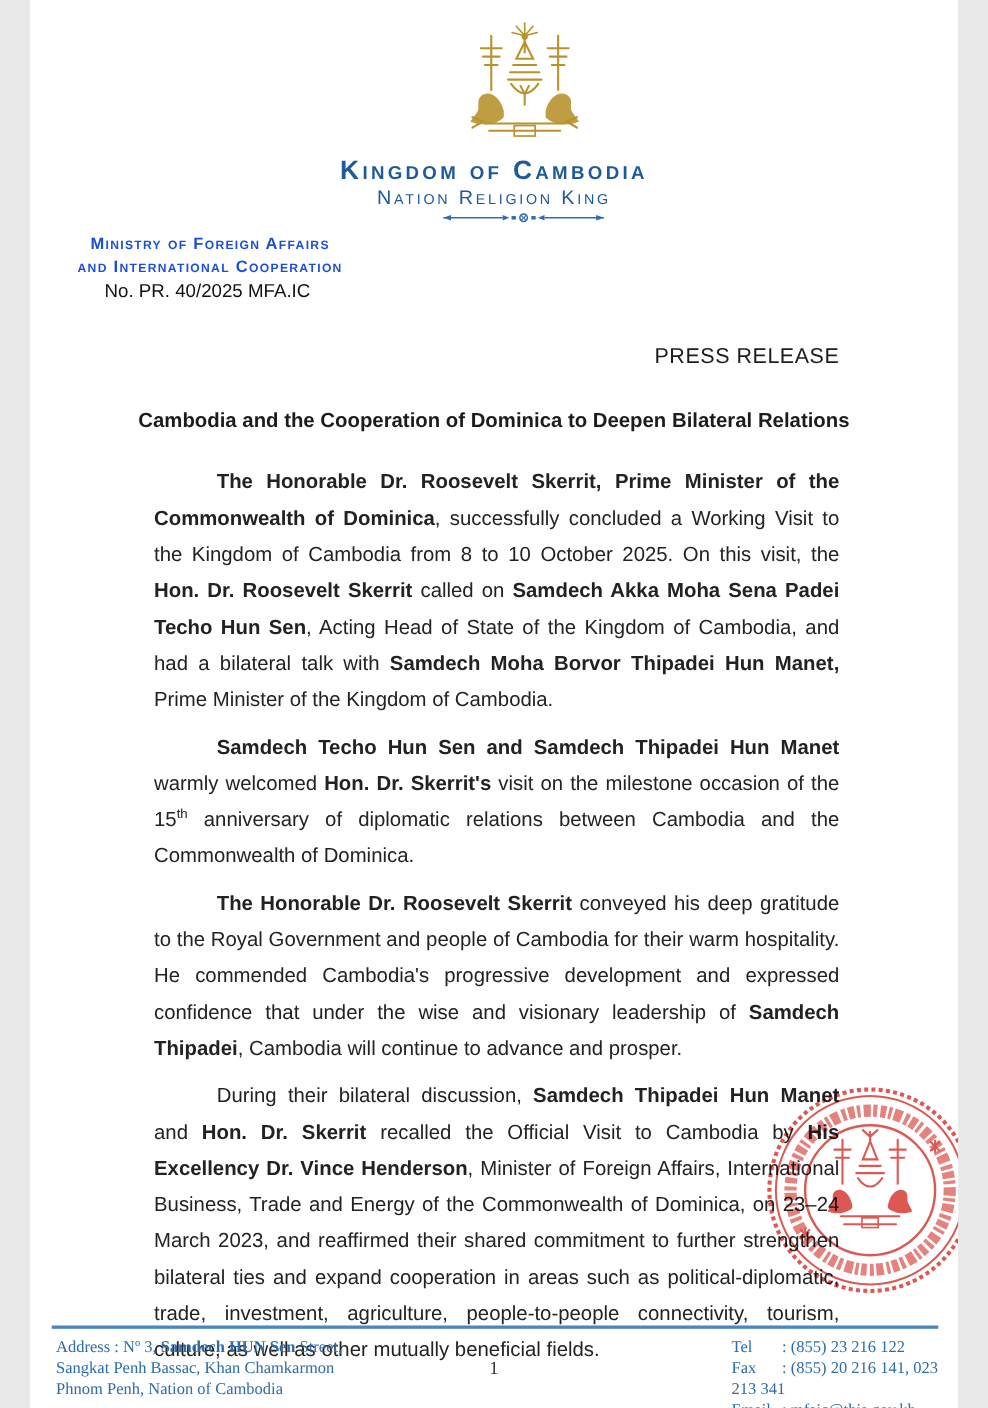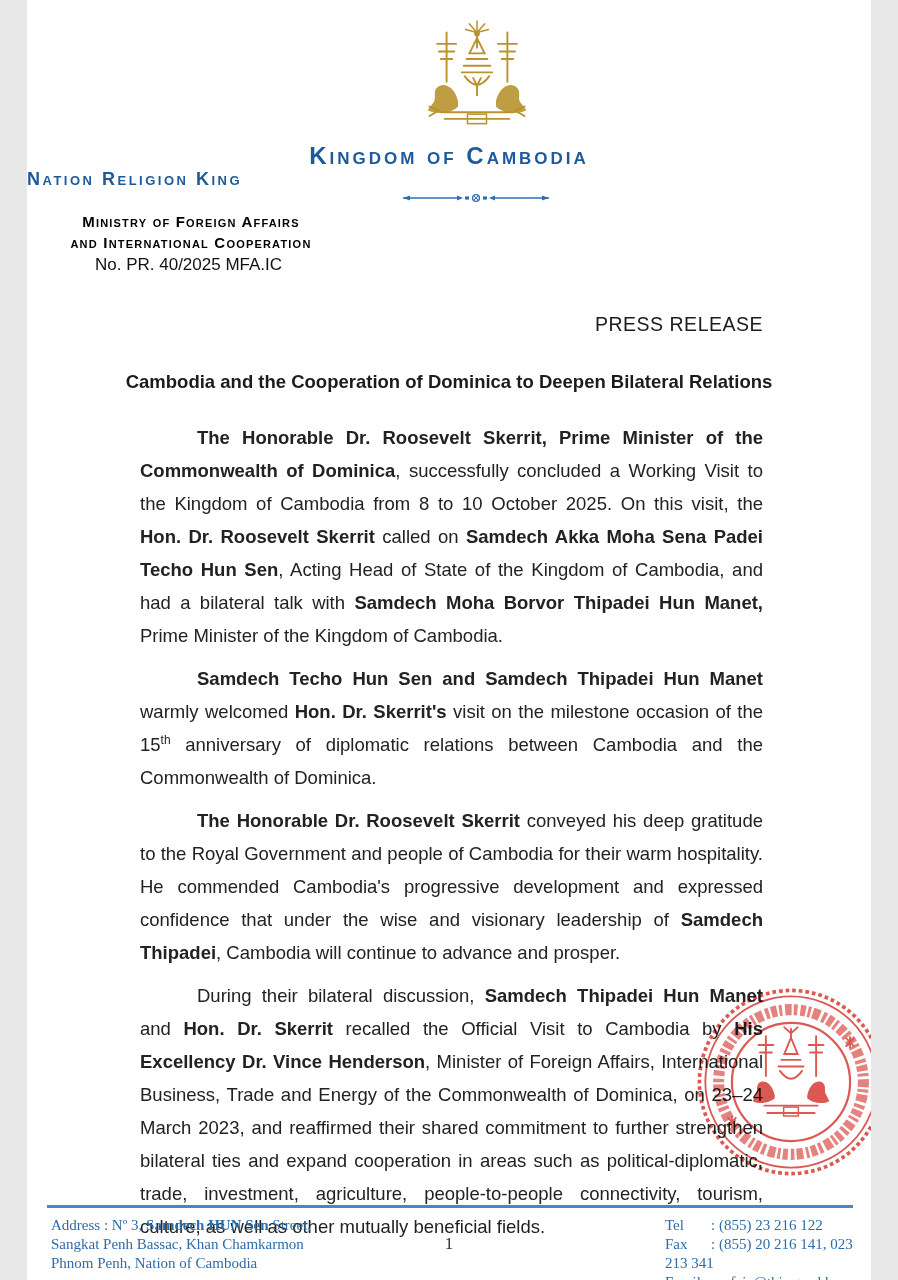--- a/index.html
+++ b/index.html
@@ -16,33 +16,33 @@
   .emblem{position:absolute;left:393px;top:18px;width:114px;height:122px;}
   .kingdom{
     position:absolute;left:0;right:0;top:142px;
     text-align:center;
     font-variant:small-caps;
     font-weight:bold;font-size:24px;letter-spacing:3px;
     color:#1d5a9b;
   }
   .motto{
     position:absolute;left:0;right:0;top:169px;
-    text-align:left;
+    text-align:center;
     font-variant:small-caps;
-    font-weight:bold;font-size:18px;letter-spacing:2.5px;
+    font-weight:normal;font-size:18px;letter-spacing:2.5px;
     color:#1d5a9b;
   }
   .divider{position:absolute;left:374px;top:191px;width:150px;height:14px;}
   .ministry{
     position:absolute;left:16px;top:211px;width:296px;
     text-align:center;
     font-variant:small-caps;
     font-weight:bold;font-size:15px;letter-spacing:1.2px;
     line-height:21px;
-    color:#000000;
+    color:#1d4ed8;
   }
   .refno{
     position:absolute;left:68px;top:255px;
     font-size:17px;color:#111;
   }
   
   .doctype{
     position:absolute;top:313px;right:108px;
     font-size:19.5px;color:#1c1c1c;letter-spacing:.5px;
   }

